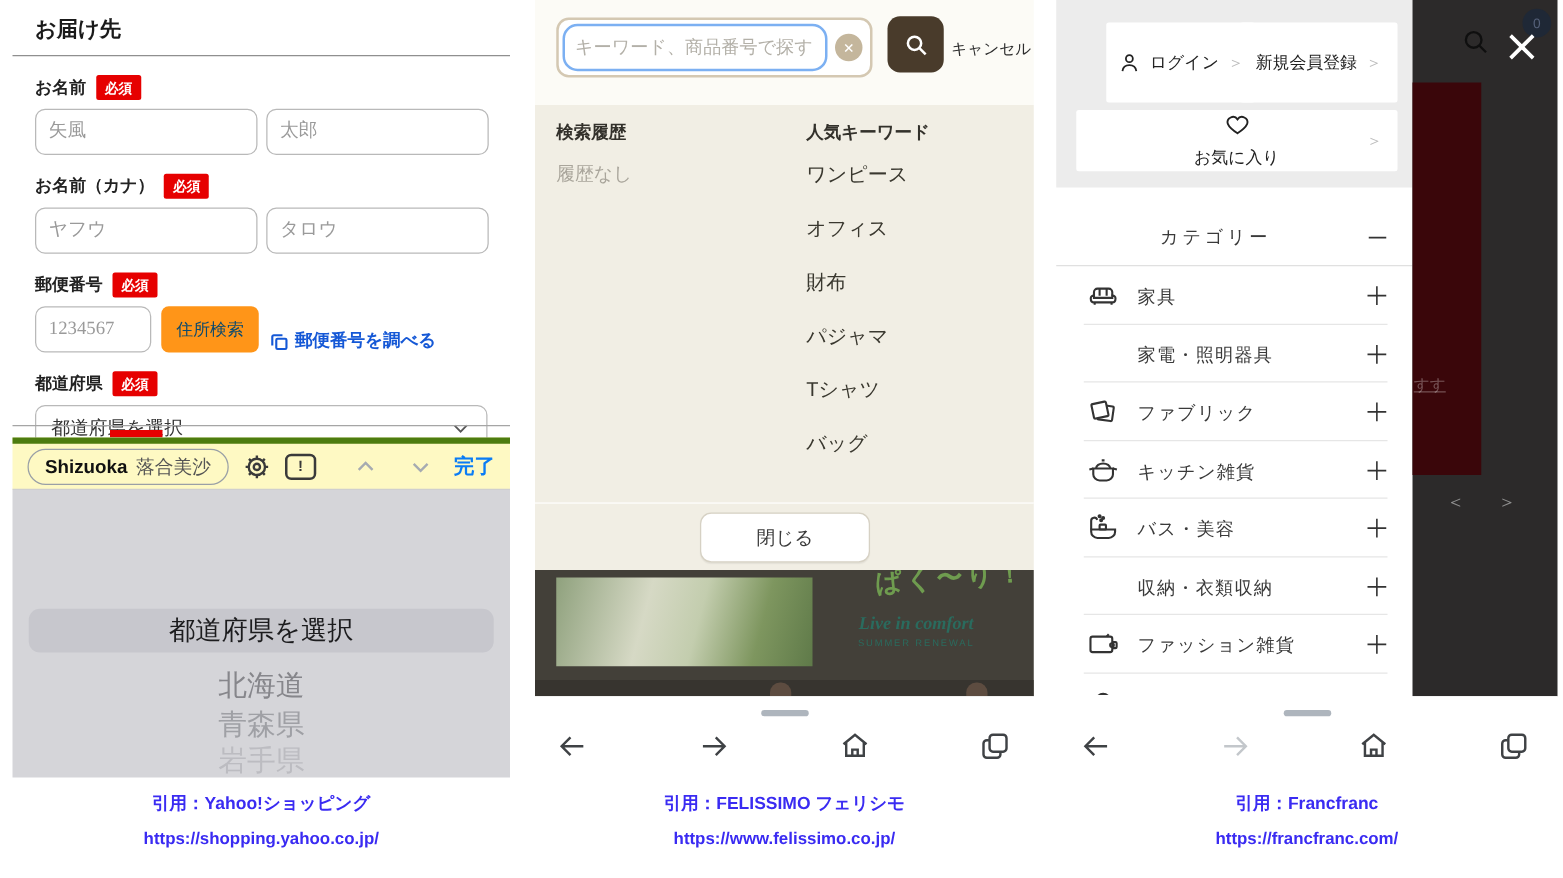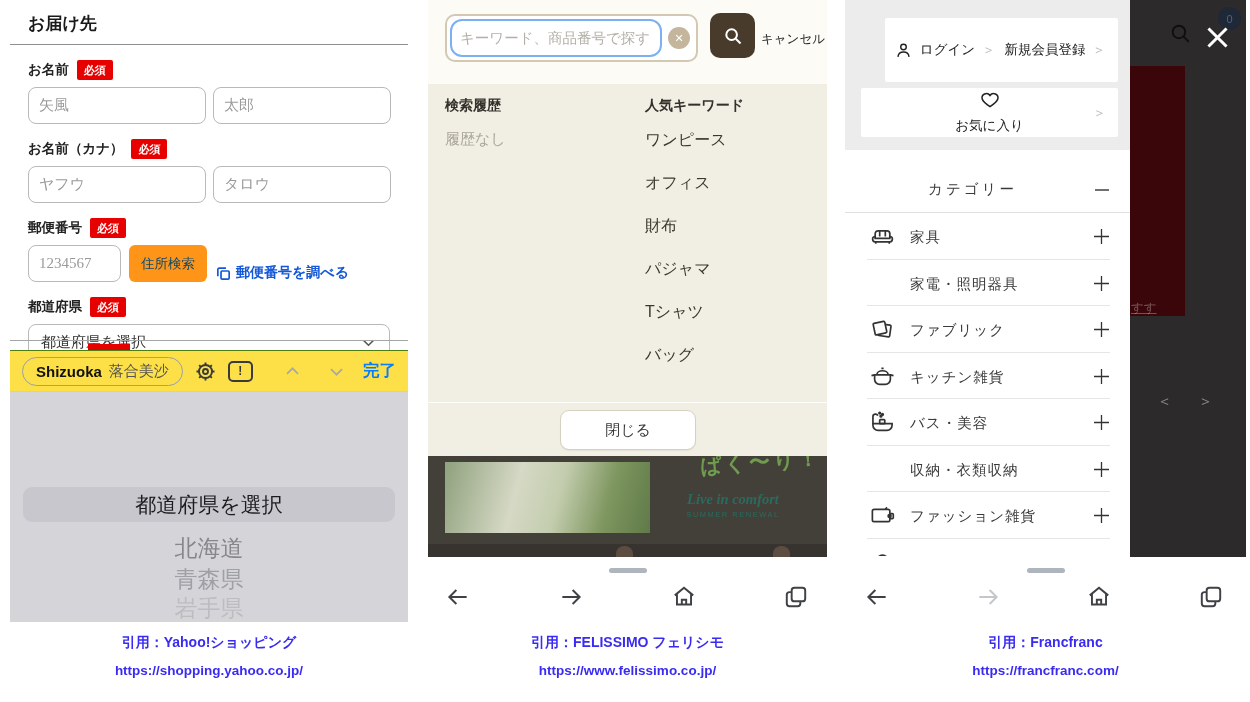--- a/index.html
+++ b/index.html
@@ -20,21 +20,21 @@
   .ti { height:37px; border:1px solid #b9b9b9; border-radius:8px; padding:0 10px; font-size:15px; color:#333; background:#fff; width:100%; font-family:Liberation Serif, serif; }
   .ti::placeholder { color:#9a9a9a; }
   .half { width:178px; }
   .postal-row { display:flex; align-items:flex-end; gap:8px; }
   .postal-in { width:93px; }
   .addr-btn { height:37px; padding:0 12px; background:#ff9518; color:#0c4a6e; border:none; border-radius:6px; font-size:13.5px; font-family:inherit; }
   .postal-link { display:flex; align-items:center; gap:4px; font-size:14px; font-weight:bold; color:#1558d6; }
   .selectbox { height:37px; border:1px solid #b9b9b9; border-radius:8px; display:flex; align-items:center; justify-content:space-between; padding:0 12px; font-size:15px; color:#333; margin-top:1px; }
   .p1-cutline { position:absolute; left:0; right:0; top:340px; border-top:1px solid #a5a5a5; }
   .req-partial { position:absolute; left:78px; top:344px; width:42px; height:6px; background:#e60000; }
-  .kb-bar { position:absolute; left:0; right:0; top:350px; height:42px; background:#fde047; border-top:1px solid #4d7c0f; border-bottom:1px solid #cfcfcf; display:flex; align-items:center; padding:0 12px; gap:11px; }
+  .kb-bar { position:absolute; left:0; right:0; top:350px; height:42px; background:#fef9c3; border-top:5px solid #4d7c0f; border-bottom:1px solid #cfcfcf; display:flex; align-items:center; padding:0 12px; gap:11px; }
   .kb-pill { display:inline-flex; align-items:center; gap:7px; border:1.5px solid #9aa0a6; border-radius:17px; padding:4px 13px; }
   .kb-pill b { font-size:15px; color:#111; }
   .kb-pill span { font-size:15px; color:#555; }
   .fb-icon { width:25px; height:21px; border:2px solid #3a3a3a; border-radius:5px; font-size:12px; font-weight:bold; color:#3a3a3a; display:flex; align-items:center; justify-content:center; }
   .kb-spacer { flex:1; }
   .done { font-size:16.5px; font-weight:bold; color:#0a7cf5; margin-left:6px; }
   .picker { position:absolute; left:0; right:0; top:392px; height:230px; background:#d5d5d9; overflow:hidden; }
   .pick-sel { position:absolute; left:13px; right:13px; top:95px; height:35px; background:#c7c7cd; border-radius:9px; text-align:center; line-height:35px; font-size:21px; color:#1c1c1e; }
   .pick-opt { position:absolute; left:0; right:0; text-align:center; font-size:23px; }
   .po1 { top:141px; color:#86868b; }
@@ -90,21 +90,21 @@
   .cat-row { position:relative; height:46.5px; }
   .cat-row::after { content:""; position:absolute; left:22px; right:20px; bottom:0; border-bottom:1px solid #e6e6e6; }
   .cat-ic { position:absolute; left:24px; top:10px; width:27px; height:27px; }
   .cat-lb { position:absolute; left:65px; top:15px; font-size:14.5px; color:#3a3a3a; letter-spacing:1px; }
   .cat-plus { position:absolute; right:20px; top:15px; }
   .cat-partial { position:relative; height:17px; overflow:hidden; }
   .dark-strip { position:absolute; left:285px; top:0; width:116px; height:557px; background:#2c2a2a; }
   .ds-search { position:absolute; left:38px; top:21px; }
   .ds-badge { position:absolute; left:88px; top:7px; width:23px; height:23px; border-radius:50%; background:#1f2836; color:#55617a; font-size:11px; display:flex; align-items:center; justify-content:center; }
   .ds-close { position:absolute; left:72px; top:22px; }
-  .maroon { position:absolute; left:0; top:66px; width:55px; height:250px; background:#3a060a; overflow:hidden; }
+  .maroon { position:absolute; left:0; top:66px; width:55px; height:314px; background:#3a060a; overflow:hidden; }
   .faded-link { position:absolute; left:1px; top:234px; font-size:12.5px; color:rgba(255,255,255,.3); text-decoration:underline; }
   .car-arrow { position:absolute; top:392px; font-size:15px; color:#8f8f8f; }
   .car-prev { left:27px; } .car-next { left:68px; }
 </style>
 </head>
 <body>
 
 <div class="stage">
 
   <section class="panel p1">

